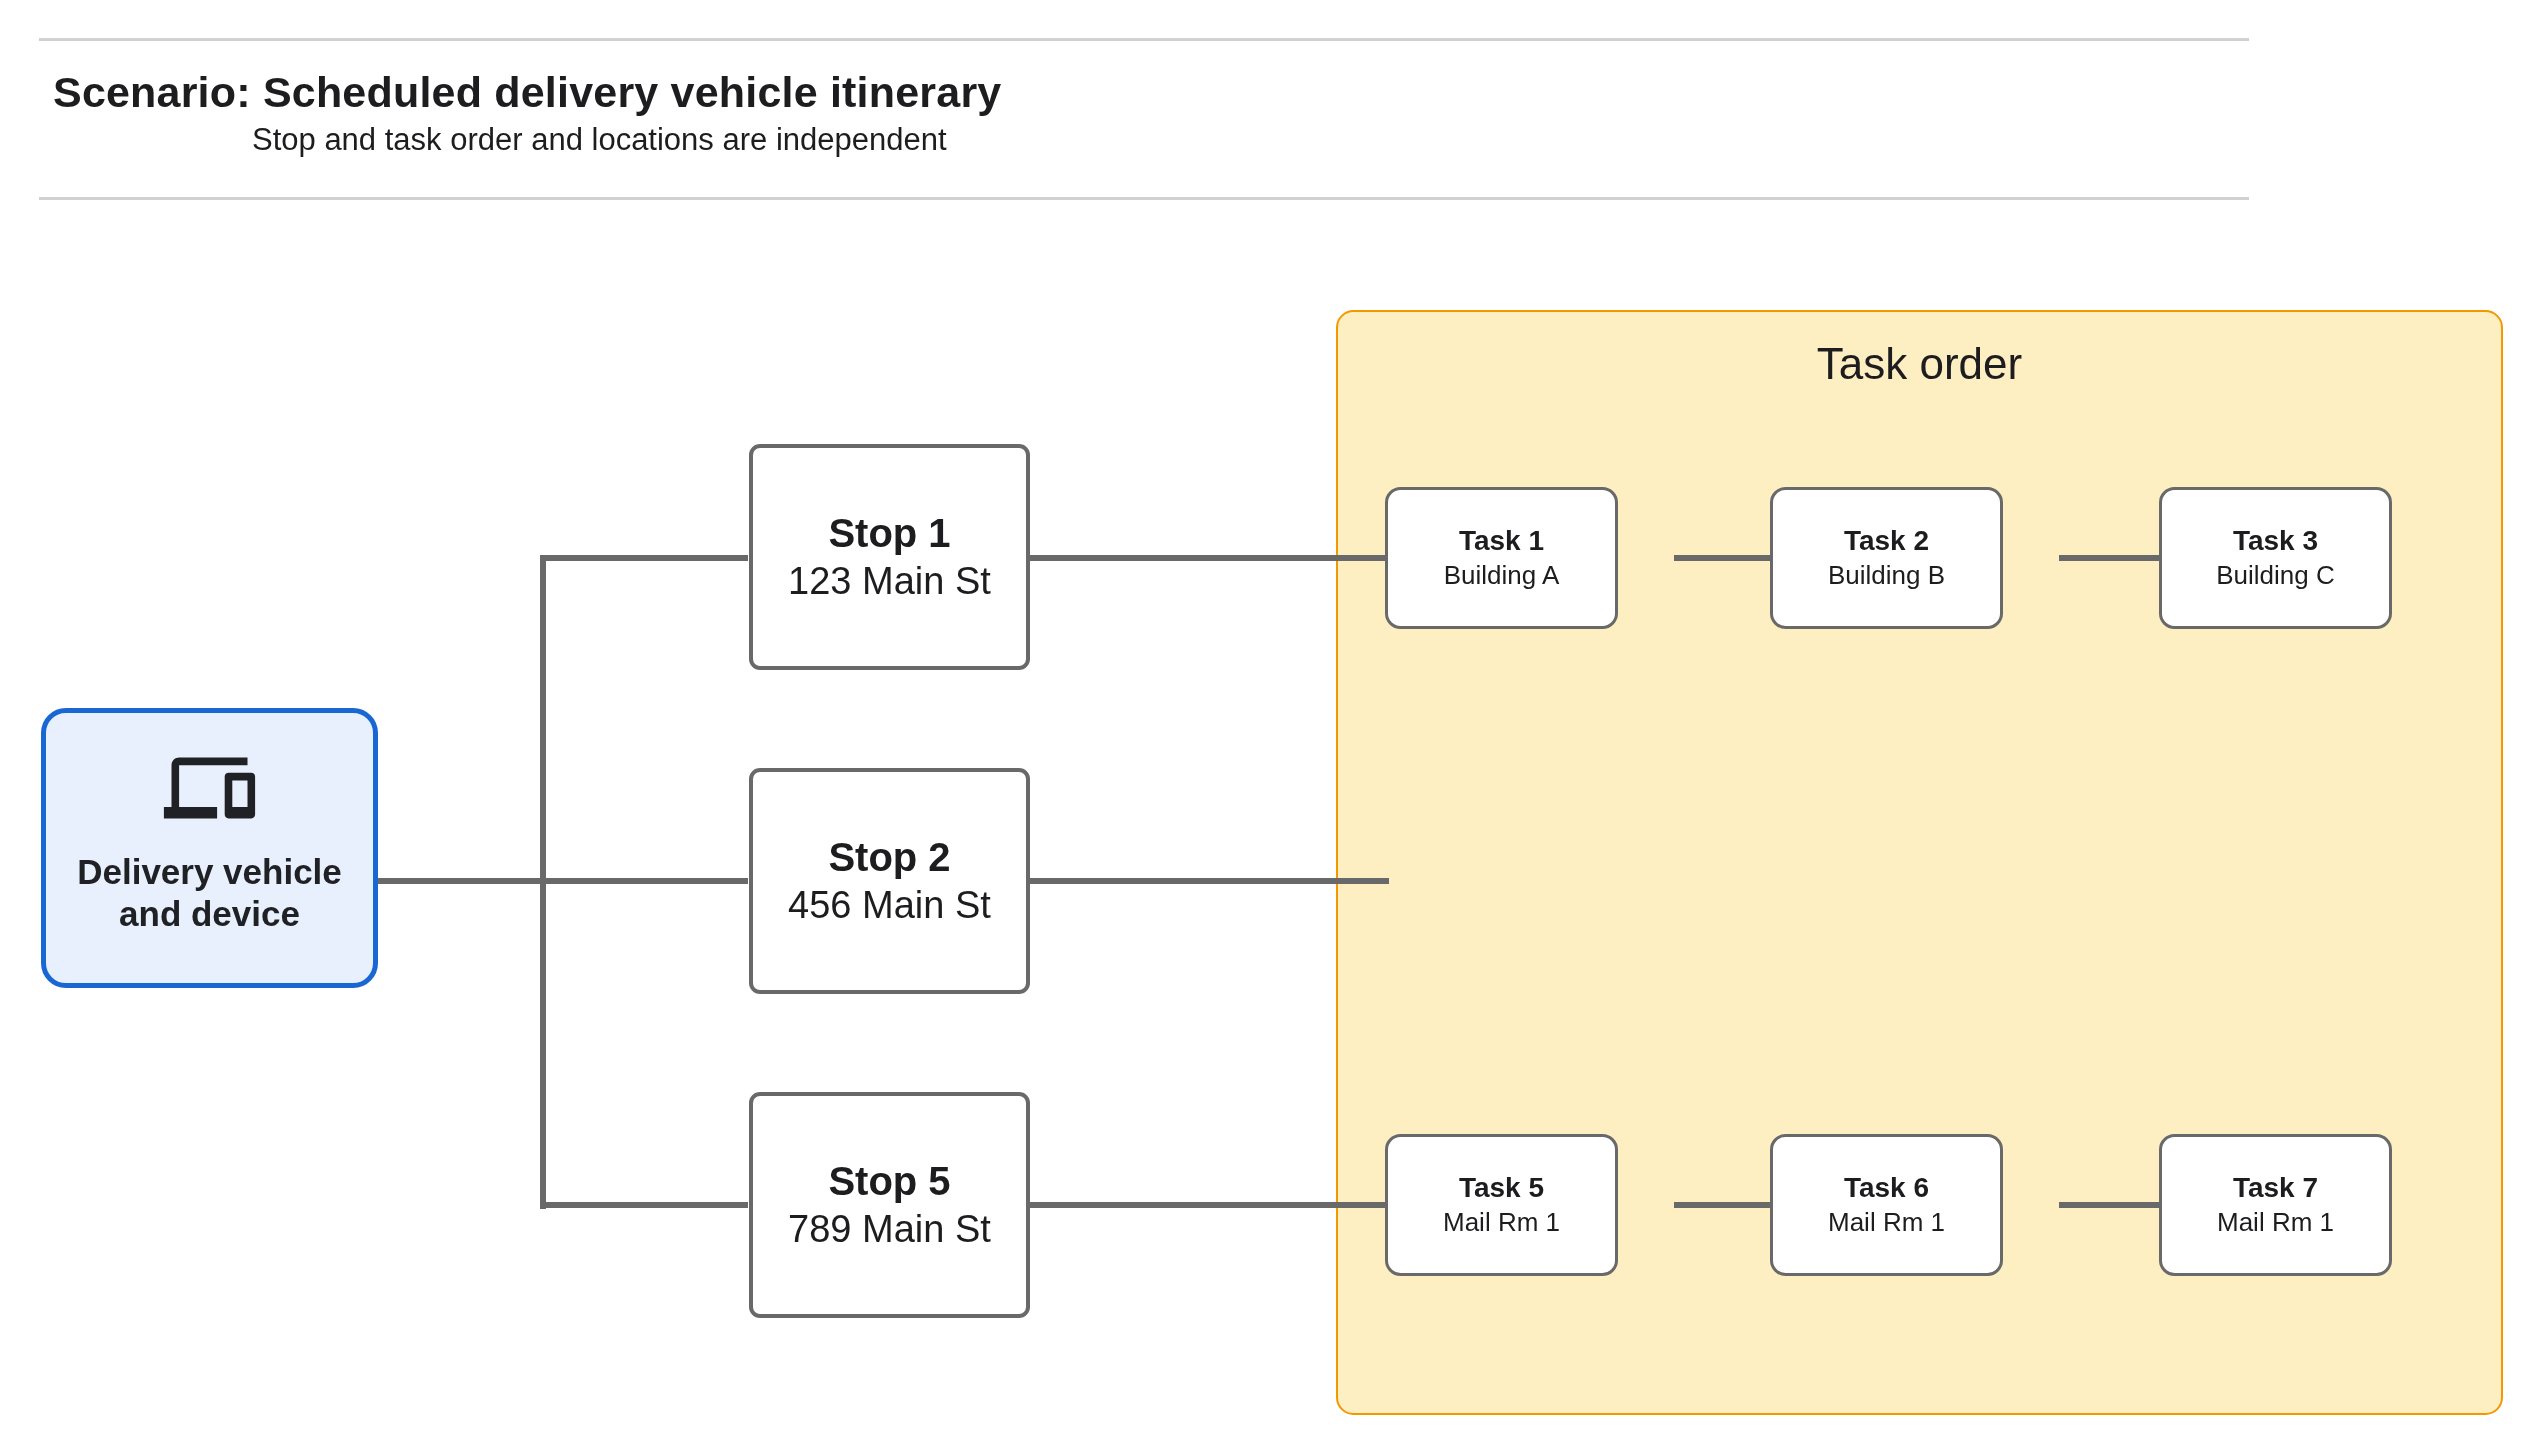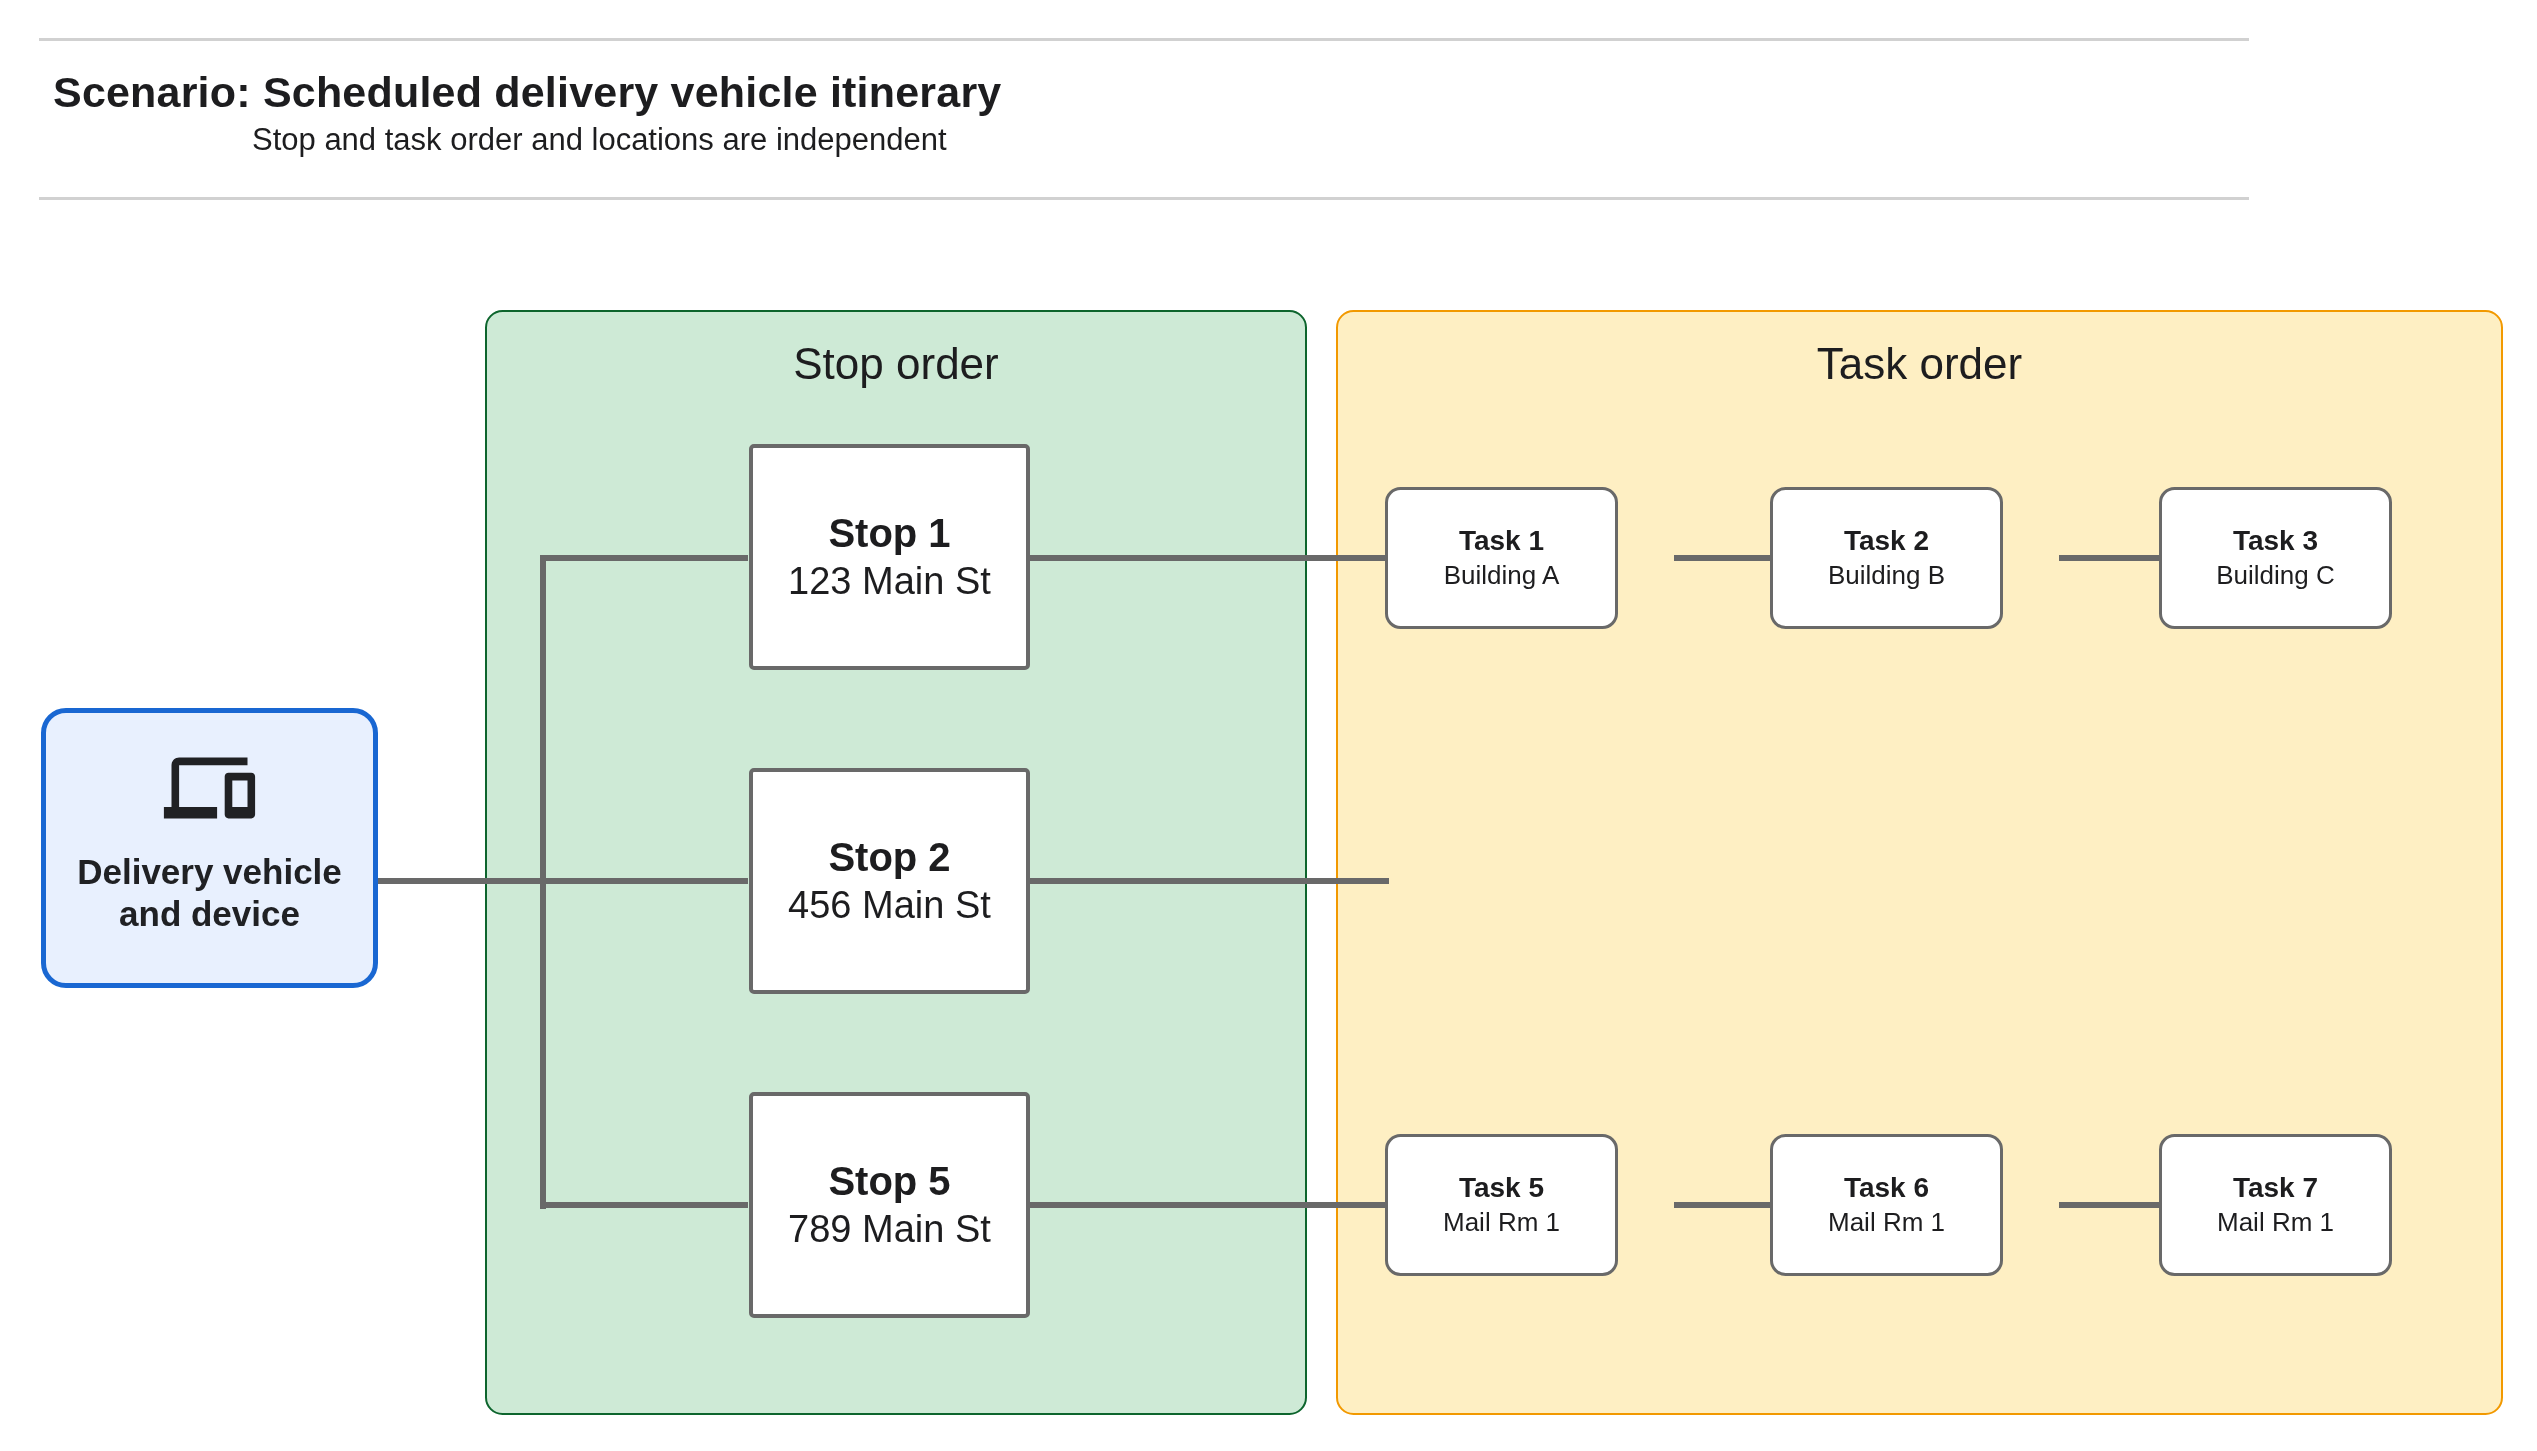--- a/index.html
+++ b/index.html
@@ -26,21 +26,21 @@
   .stop-group{left:485px; width:822px; background:var(--green-fill); border:2.9px solid var(--green-border);}
   .task-group{left:1336px; width:1167px; background:var(--yellow-fill); border:2.9px solid var(--orange-border);}
   .group-title{position:absolute; top:27px; left:0; width:100%; text-align:center; font-size:44px; font-weight:500;}
 
   .connector{position:absolute; background:var(--line-gray);}
   .h-line{height:5.8px;}
   .v-line{width:5.8px;}
 
   .node{
     position:absolute; box-sizing:border-box; background:#FFFFFF;
-    border:4.8px solid var(--node-border); border-radius:5px;
+    border:4.8px solid var(--node-border); border-radius:11px;
     display:flex; flex-direction:column; align-items:center; justify-content:center;
     text-align:center;
   }
   .vehicle{
     left:41px; top:708px; width:337px; height:280px;
     background:var(--blue-fill); border:5.8px solid var(--blue-border); border-radius:25px;
     justify-content:flex-start; padding-top:37px;
   }
   .vehicle .icon{width:93px; height:76px; margin-bottom:25px;}
   .vehicle-label{font-size:35px; font-weight:bold; line-height:1.2; color:#202124;}
@@ -59,23 +59,20 @@
 </head>
 <body>
 
 <div class="canvas">
 
   <div class="rule rule-top"></div>
   <div class="title">Scenario: Scheduled delivery vehicle itinerary</div>
   <div class="subtitle">Stop and task order and locations are independent</div>
   <div class="rule rule-bottom"></div>
 
-  <div class="group stop-group">
-    <div class="group-title">Stop order</div>
-  </div>
   <div class="group task-group">
     <div class="group-title">Task order</div>
   </div>
 
   <div class="connector h-line" style="left:376px; top:878px; width:372px;"></div>
   <div class="connector v-line" style="left:540px; top:555px; height:654px;"></div>
   <div class="connector h-line" style="left:540px; top:555px; width:208px;"></div>
   <div class="connector h-line" style="left:540px; top:1202px; width:208px;"></div>
   <div class="connector h-line" style="left:1026px; top:555px; width:363px;"></div>
   <div class="connector h-line" style="left:1026px; top:878px; width:363px;"></div>

